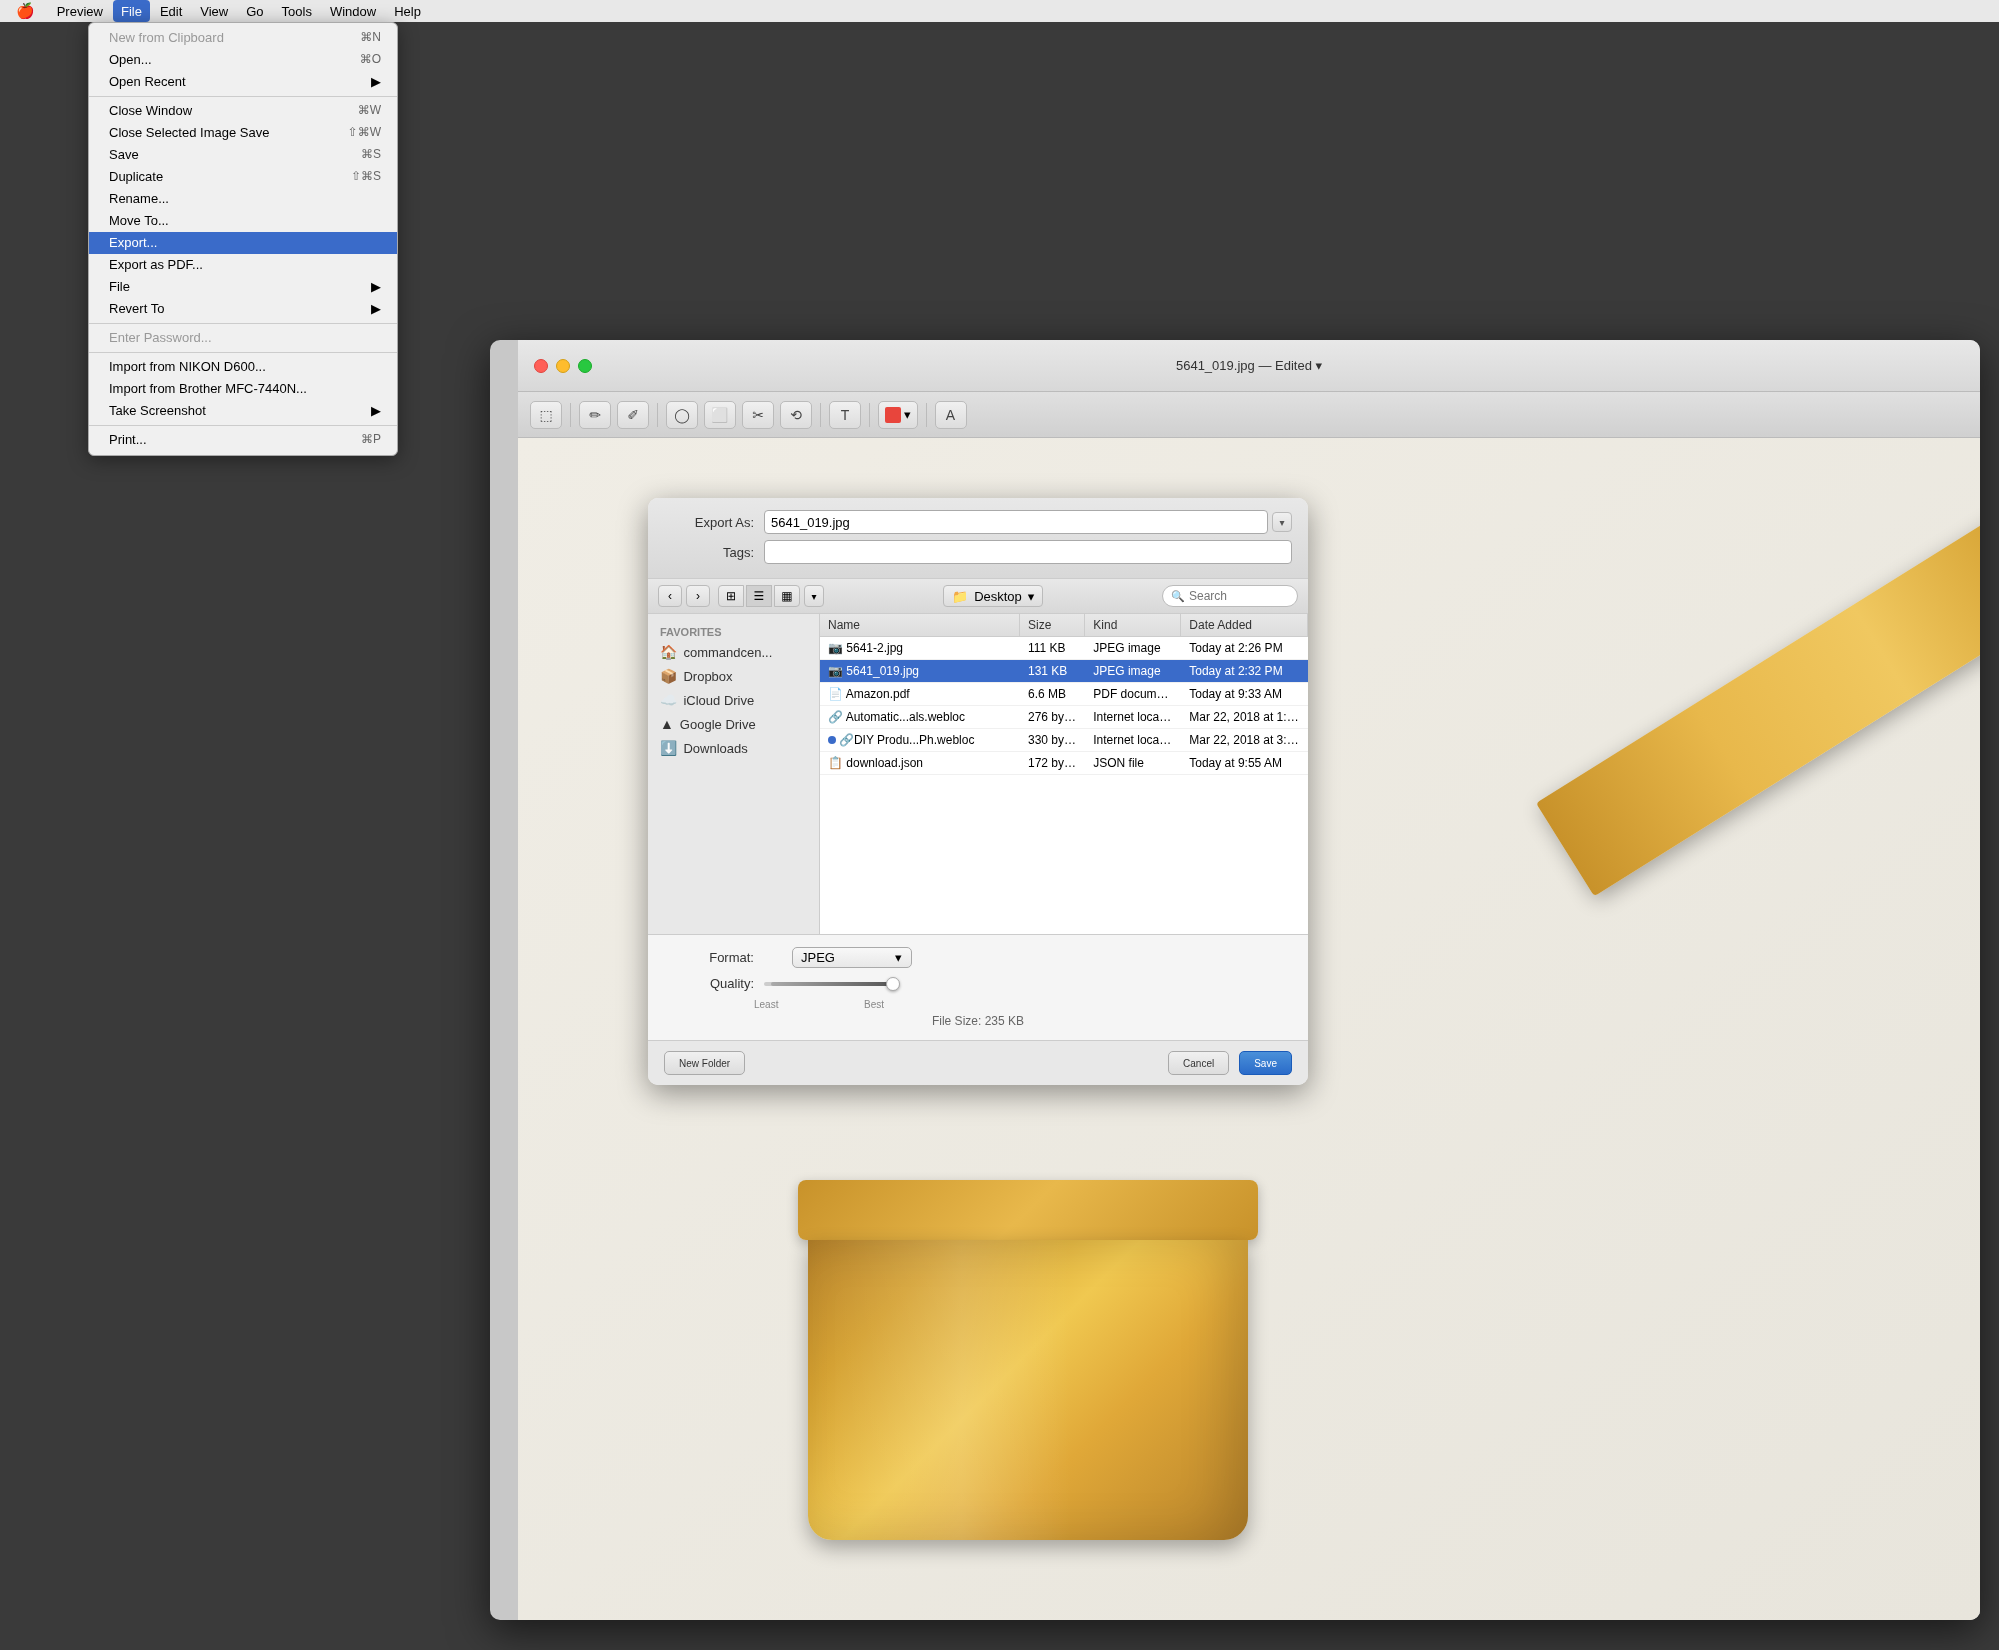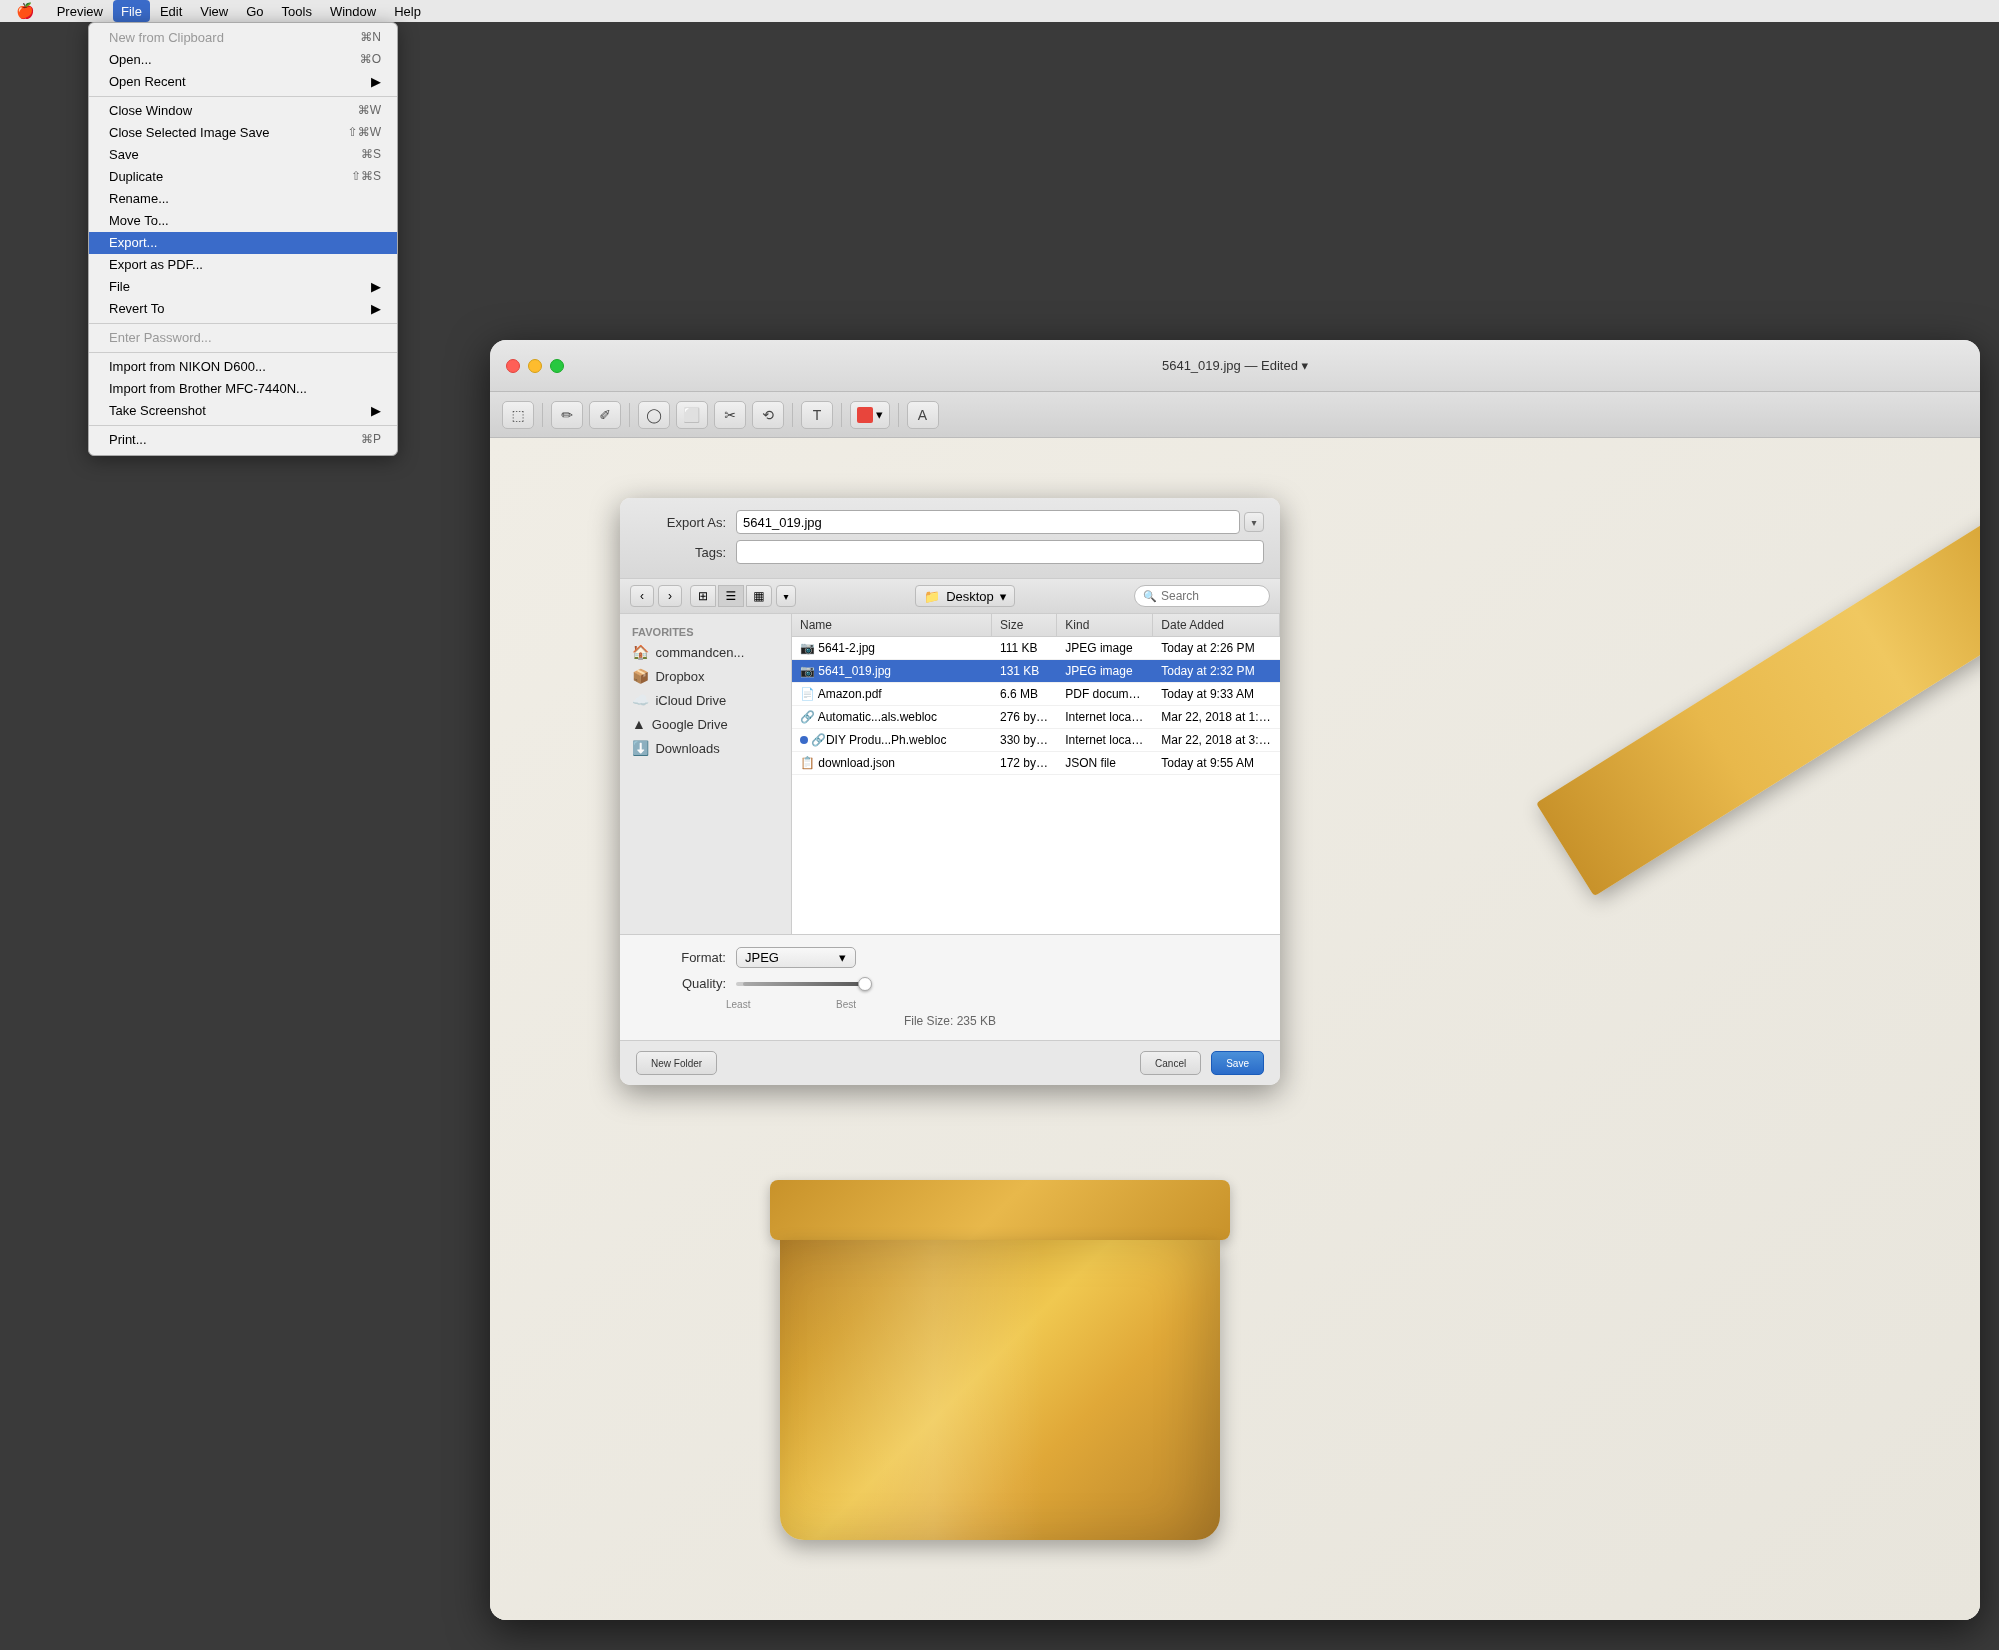--- a/index.html
+++ b/index.html
@@ -78,23 +78,24 @@
     .menu-item-label { flex: 1; }
 
     
     .preview-window {
       position: absolute;
       top: 340px;
       left: 490px;
       width: 1490px;
       height: 1280px;
       background: #c8c8c8;
-      border-radius: 16px;
+      border-radius: 10px;
       box-shadow: 0 10px 40px rgba(0,0,0,0.6);
       overflow: hidden;
+      padding-left: 28px;
     }
 
     
     .window-titlebar {
       height: 52px;
       background: linear-gradient(to bottom, #e8e8e8, #d8d8d8);
       display: flex;
       align-items: center;
       padding: 0 16px;
       border-bottom: 1px solid #bbb;
@@ -396,20 +397,21 @@
     .format-select {
       display: flex;
       align-items: center;
       background: linear-gradient(to bottom, #f8f8f8, #e8e8e8);
       border: 1px solid #aaa;
       border-radius: 5px;
       padding: 2px 8px;
       cursor: pointer;
       gap: 60px;
       min-width: 120px;
+      margin-left: 28px;
     }
     .quality-slider-container {
       display: flex;
       align-items: center;
       gap: 8px;
     }
     .quality-slider {
       width: 130px;
       height: 4px;
       background: #ccc;

